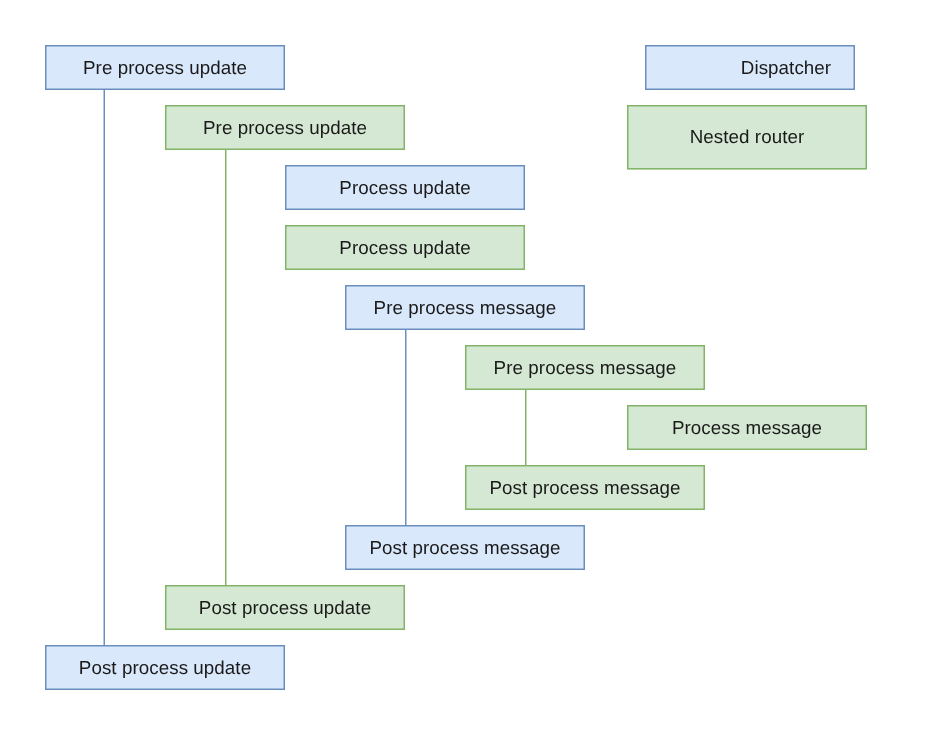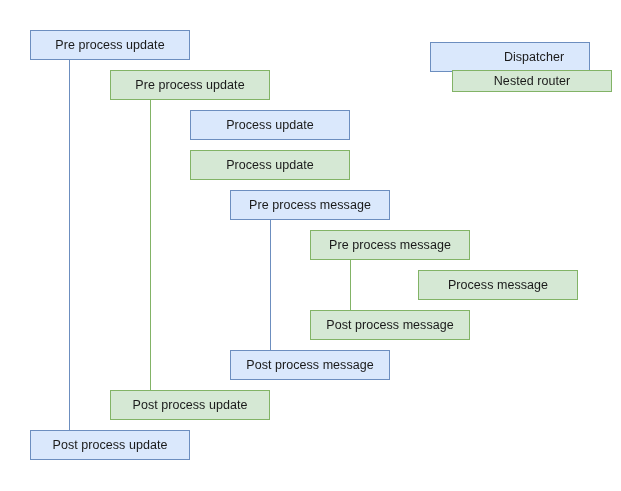--- a/index.html
+++ b/index.html
@@ -90,19 +90,19 @@
     </div>
     <div class="node dispatcher" style="left: 230px; top: 350px; width: 160px; height: 30px;">
       <span>Post process message</span>
     </div>
     <div class="node router" style="left: 110px; top: 390px; width: 160px; height: 30px;">
       <span>Post process update</span>
     </div>
     <div class="node dispatcher" style="left: 30px; top: 430px; width: 160px; height: 30px;">
       <span>Post process update</span>
     </div>
-    <div class="node dispatcher" style="left: 430px; top: 42px; width: 160px; height: 30px; padding-left: 48px;">
+    <div class="node dispatcher" style="left: 430px; top: 30px; width: 140px; height: 30px; padding-left: 48px;">
       <span>Dispatcher</span>
     </div>
-    <div class="node router" style="left: 452px; top: 70px; width: 160px; height: 22px;">
+    <div class="node router" style="left: 418px; top: 70px; width: 160px; height: 43px;">
       <span>Nested router</span>
     </div>
   </div>
 
 </body></html>

